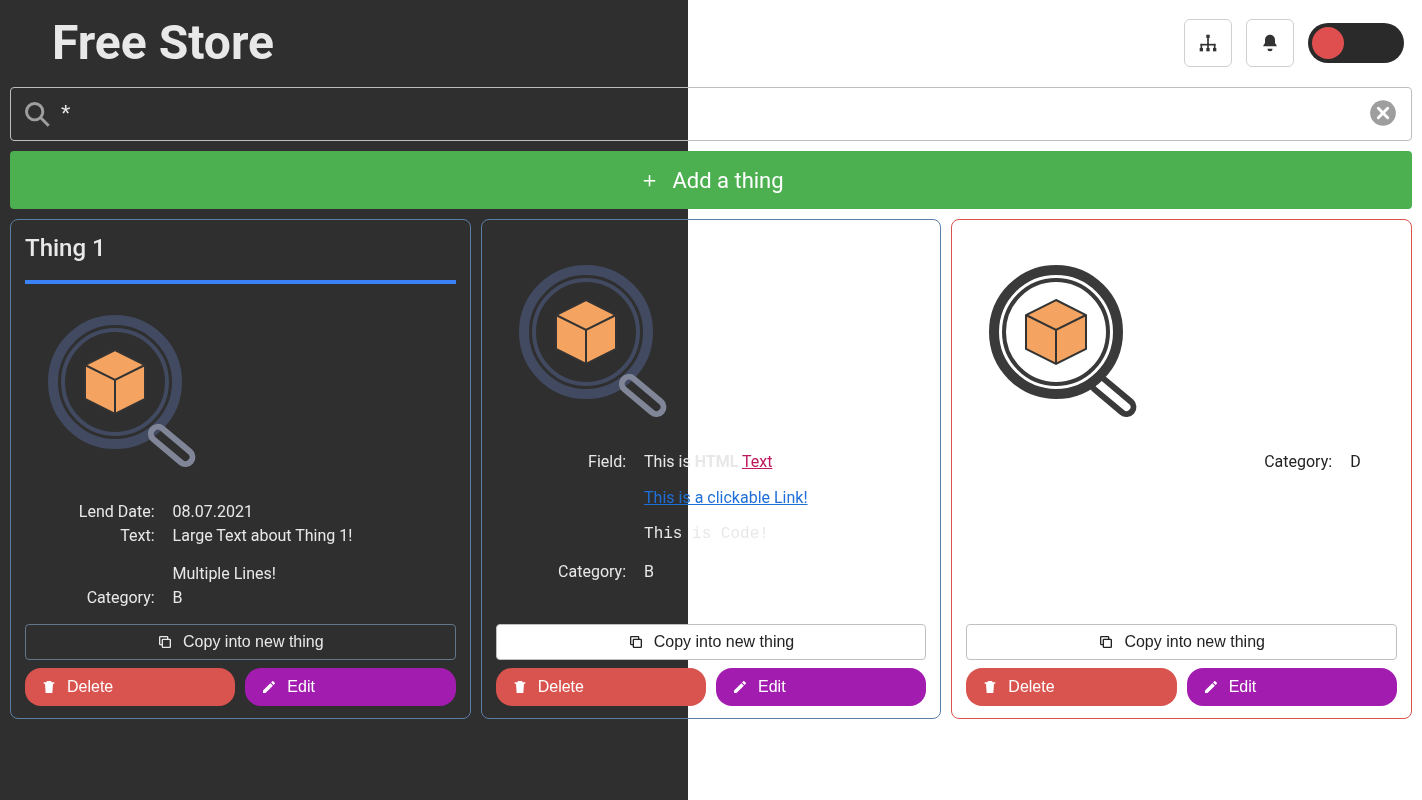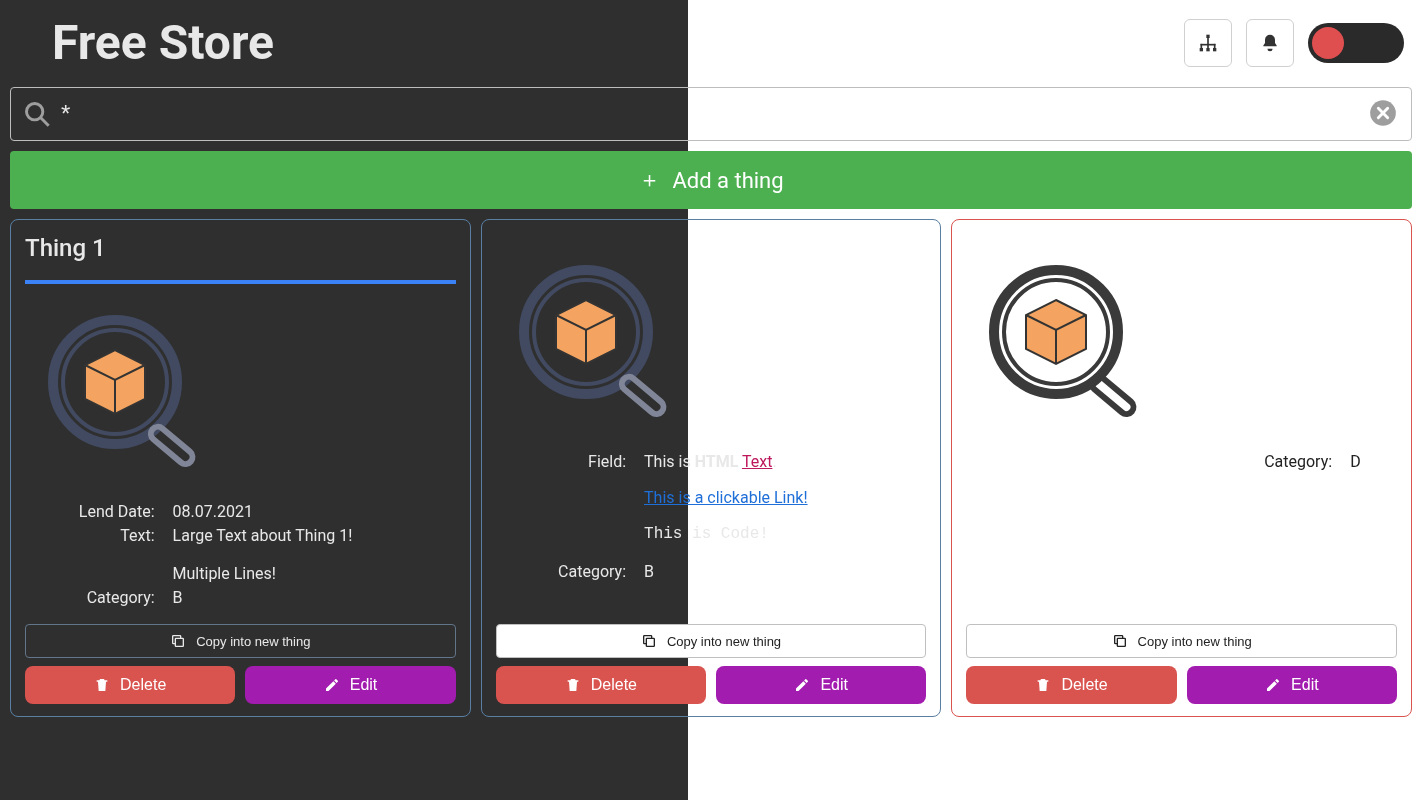--- a/index.html
+++ b/index.html
@@ -56,24 +56,24 @@
   .frow { display: table-row; }
   .flabel { display: table-cell; padding-right: 18px; vertical-align: top; white-space: nowrap; text-align: right; }
   .fval { display: table-cell; vertical-align: top; }
   .card .dark-text { color: #e8e8e8; }
 
   .html-red { color: #be185d; text-decoration: underline; }
   .link { color: #1f6fd8; text-decoration: underline; cursor:pointer;text-align:center; }
   .code { font-family: Consolas, "Courier New", monospace; white-space: pre; }
 
   .card-actions { margin-top: auto; }
-  .copy-btn { width: 100%; border: 1px solid #c0c0c0; background: #fff; border-radius: 4px; padding: 8px 0; font-size: 13px; cursor: pointer; color:#222; display:flex; align-items:center; justify-content:center; gap:10px; margin-top: 14px; }
+  .copy-btn { width: 100%; border: 1px solid #c0c0c0; background: #fff; border-radius: 4px; padding: 8px 0; font-size: 16px; cursor: pointer; color:#222; display:flex; align-items:center; justify-content:center; gap:10px; margin-top: 14px; }
   .copy-btn.darkish { background: transparent; color: #e8e8e8; border-color:#637589;}
   .row2 { display: flex; gap: 10px; margin-top: 8px; }
-  .btn { flex: 1; border: none; border-radius: 8px; padding: 10px 0; font-size: 16px; cursor: pointer; color: #fff; display:flex; align-items:center; justify-content:center; gap:10px; }
+  .btn { flex: 1; border: none; border-radius: 16px; padding: 10px 16px; font-size: 16px; cursor: pointer; color: #fff; display:flex; align-items:center; justify-content:flex-start; gap:10px; }
   .btn.del { background: #d9534f; }
   .btn.edit { background: #a21caf; }
 
   svg { display:block; }
 </style>
 </head>
 <body>
 
 <div class="dark-bg"></div>
 

